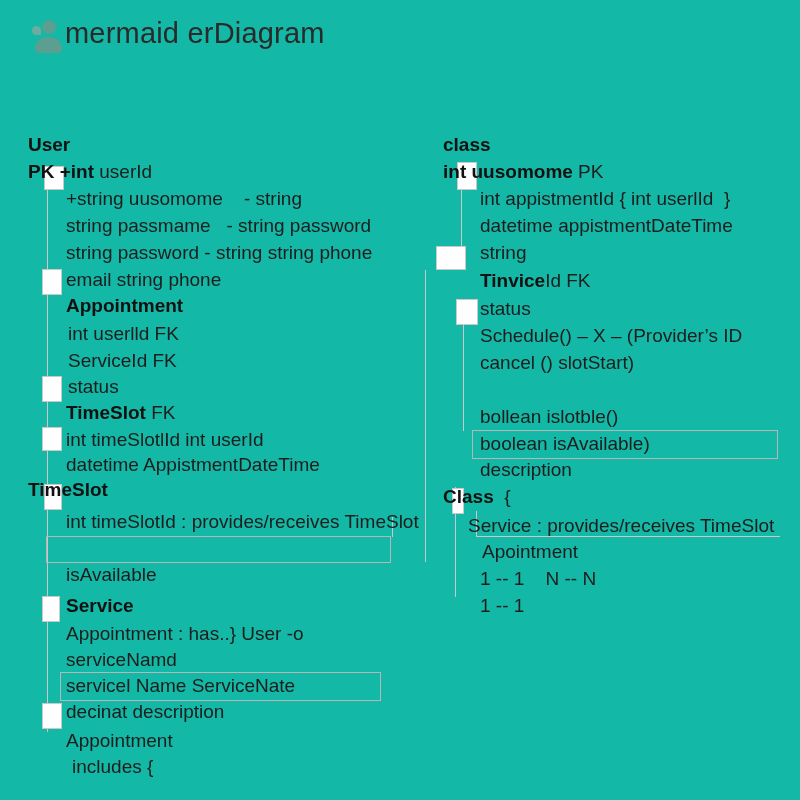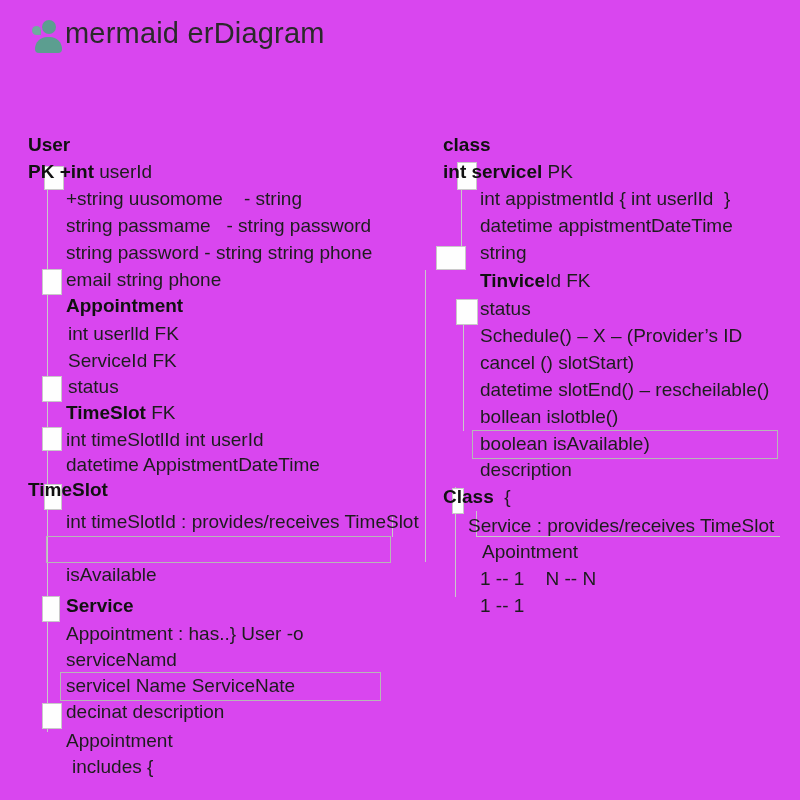--- a/index.html
+++ b/index.html
@@ -1,16 +1,16 @@
 <!DOCTYPE html>
 <html><head>
 <meta charset="utf-8">
 <style>
   html,body{margin:0;padding:0;background:#ffffff;}
-  .canvas{position:relative;width:800px;height:800px;background:#d946ef;overflow:hidden;
+  .canvas{position:relative;width:800px;height:800px;background:#14b8a6;overflow:hidden;
           font-family:"Liberation Sans", sans-serif;color:#1d1d1d;}
   .title{position:absolute;left:65px;top:17px;font-size:29px;color:#2a2a2a;letter-spacing:0.2px;}
   .logo{position:absolute;left:32px;top:20px;width:32px;height:34px;}
   .logo .head{position:absolute;left:10px;top:0;width:14px;height:14px;border-radius:50%;background:#5c9e90;}
   .logo .body{position:absolute;left:3px;top:17px;width:27px;height:16px;background:#5c9e90;
               border-radius:12px 12px 4px 4px;}
   .logo .arm{position:absolute;left:0;top:6px;width:9px;height:9px;border-radius:50% 50% 0 50%;background:#6fab9e;}
   .row{position:absolute;font-size:19px;line-height:24px;white-space:pre;color:#1d1d1d;margin-top:23px;}
   .row .b{font-weight:700;color:#111;}
   .cb{position:absolute;border:1px solid #c9c9c9;background:#fefefe;box-sizing:border-box;}
@@ -73,29 +73,28 @@
   <div class="row" style="left:66px;top:540px"><span>isAvailable</span></div>
   <div class="row" style="left:66px;top:571px"><span class="b">Service</span></div>
   <div class="row" style="left:66px;top:599px"><span>Appointment : has..} User -o</span></div>
   <div class="row" style="left:66px;top:625px"><span>serviceNamd</span></div>
   <div class="row" style="left:66px;top:651px"><span>servicel Name ServiceNate</span></div>
   <div class="row" style="left:66px;top:677px"><span>decinat description</span></div>
   <div class="row" style="left:66px;top:706px"><span>Appointment</span></div>
   <div class="row" style="left:72px;top:732px"><span>includes {</span></div>
 
   <div class="row" style="left:443px;top:110px"><span class="b">class</span></div>
-  <div class="row" style="left:443px;top:137px"><span class="b">int servicel</span><span> PK</span></div>
+  <div class="row" style="left:443px;top:137px"><span class="b">int uusomome</span><span> PK</span></div>
   <div class="row" style="left:480px;top:164px"><span>int appistmentId { int userlId  }</span></div>
   <div class="row" style="left:480px;top:191px"><span>datetime appistmentDateTime</span></div>
   <div class="row" style="left:480px;top:218px"><span>string</span></div>
   <div class="row" style="left:480px;top:246px"><span class="b">Tinvice</span><span>Id FK</span></div>
   <div class="row" style="left:480px;top:274px"><span>status</span></div>
   <div class="row" style="left:480px;top:301px"><span>Schedule() – X – (Provider’s ID</span></div>
   <div class="row" style="left:480px;top:328px"><span>cancel () slotStart)</span></div>
-  <div class="row" style="left:480px;top:355px"><span>datetime slotEnd() – rescheilable()</span></div>
   <div class="row" style="left:480px;top:382px"><span>bollean islotble()</span></div>
   <div class="row" style="left:480px;top:409px"><span>boolean isAvailable)</span></div>
   <div class="row" style="left:480px;top:435px"><span>description</span></div>
   <div class="row" style="left:443px;top:462px"><span class="b">Class</span><span>  {</span></div>
   <div class="row" style="left:468px;top:491px"><span>Service : provides/receives TimeSlot</span></div>
   <div class="row" style="left:482px;top:517px"><span>Apointment</span></div>
   <div class="row" style="left:480px;top:544px"><span>1 -- 1    N -- N</span></div>
   <div class="row" style="left:480px;top:571px"><span>1 -- 1</span></div>
 
 </div>

